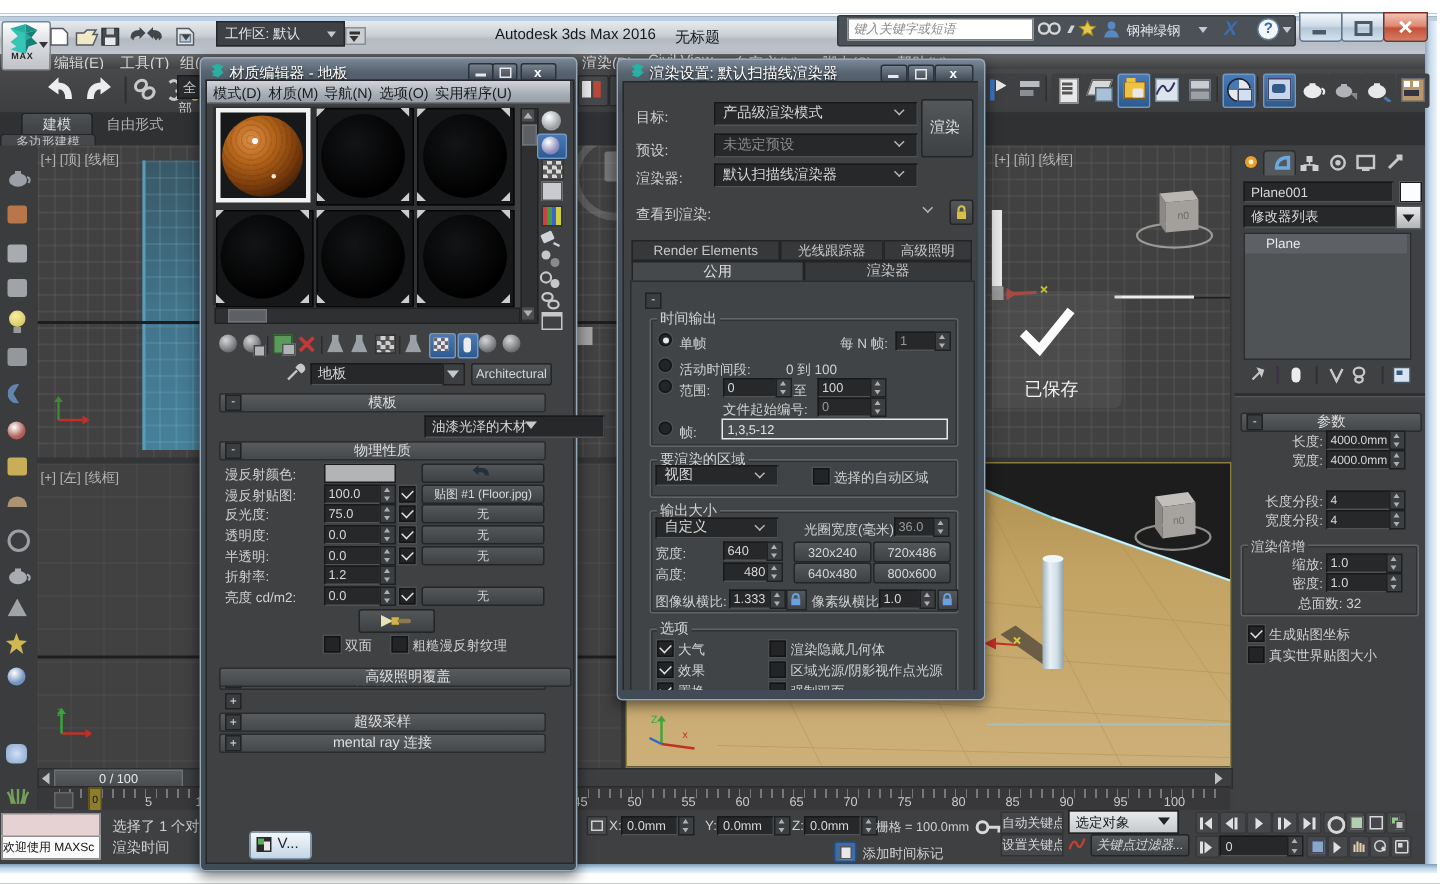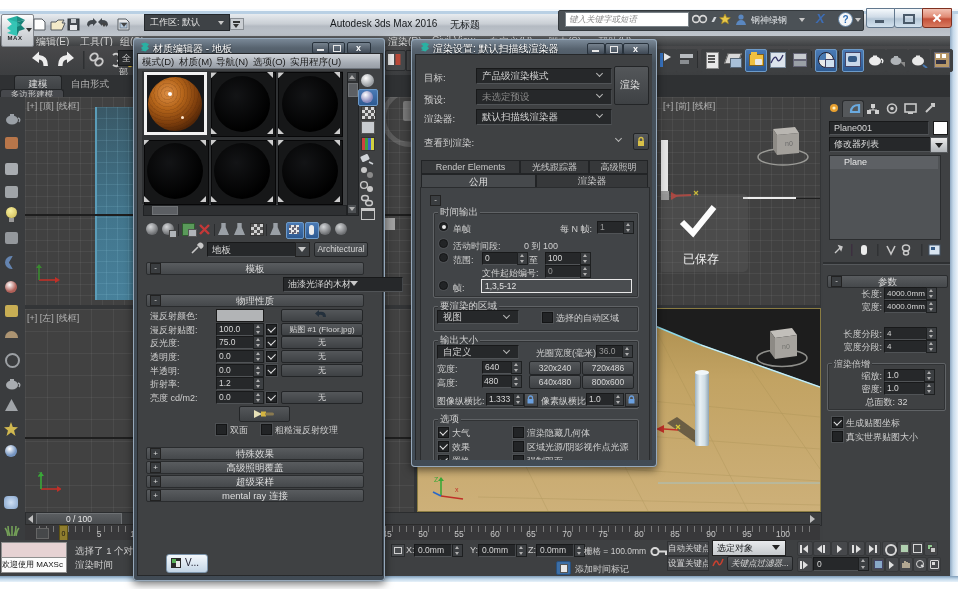--- a/index.html
+++ b/index.html
@@ -637,21 +637,21 @@
       <polygon points="2,2 10,6 2,10" fill="#e8e2b8"></polygon>
       <rect x="9" y="3.5" width="5" height="5" fill="#d4b440"></rect>
       <rect x="13" y="4.5" width="9" height="3" rx="1.5" fill="#8a7a50"></rect>
     </svg>
     <div class="cb" style="left:216px;top:424px;"></div>
     <div class="a" style="left:230px;top:424px;font-size:9px;color:#cfcfcf;white-space:nowrap;">双面</div>
     <div class="cb" style="left:261px;top:424px;"></div>
     <div class="a" style="left:275px;top:424px;font-size:9px;color:#cfcfcf;white-space:nowrap;">粗糙漫反射纹理</div>
     <div class="rh" style="left:146px;top:447px;width:216px;height:11px;line-height:11px;">特殊效果</div>
     <div class="a" style="left:150px;top:448px;width:9px;height:9px;border:1px solid #222;background:#3a3d40;color:#ddd;font-size:8px;line-height:9px;text-align:center;">+</div>
-    <div class="rh" style="left:146px;top:461px;width:216px;height:11px;line-height:11px;">高级照明覆盖</div>
+    <div class="rh" style="left:146px;top:445px;width:216px;height:11px;line-height:11px;padding-left:17px;">高级照明覆盖</div>
     <div class="a" style="left:150px;top:462px;width:9px;height:9px;border:1px solid #222;background:#3a3d40;color:#ddd;font-size:8px;line-height:9px;text-align:center;">+</div>
     <div class="rh" style="left:146px;top:475px;width:216px;height:11px;line-height:11px;">超级采样</div>
     <div class="a" style="left:150px;top:476px;width:9px;height:9px;border:1px solid #222;background:#3a3d40;color:#ddd;font-size:8px;line-height:9px;text-align:center;">+</div>
     <div class="rh" style="left:146px;top:489px;width:216px;height:11px;line-height:11px;">mental ray 连接</div>
     <div class="a" style="left:150px;top:490px;width:9px;height:9px;border:1px solid #222;background:#3a3d40;color:#ddd;font-size:8px;line-height:9px;text-align:center;">+</div>
   </div>
 <div class="a" style="left:0;top:0;width:0;height:0;z-index:40;">
     <div class="a" style="left:411px;top:39px;width:246px;height:428px;border-radius:4px;background:linear-gradient(#7d8c9b,#57636f 10px,#47525c 24px,#414b55);box-shadow:inset 0 0 0 1px #96a8ba,0 3px 9px rgba(0,0,0,0.55);"></div>
     <div class="a" style="left:0;top:0;width:652px;height:460px;overflow:hidden;">
       <svg class="a" style="left:420px;top:42px;" width="10" height="10" viewBox="0 0 22 20">
@@ -729,21 +729,21 @@
       <div class="ch" style="left:504px;top:348px;"></div>
       <div class="a" style="left:536px;top:347px;font-size:9px;color:#cfcfcf;white-space:nowrap;">光圈宽度(毫米):</div>
       <div class="w" style="left:596px;top:345px;width:26px;height:11px;font-size:8.5px;line-height:11px;color:#9a9a9a;"><span style="padding-left:2px;">36.0</span></div>
       <div class="sp" style="left:622px;top:345px;height:11px;"></div>
       <div class="a" style="left:437px;top:363px;font-size:9px;color:#cfcfcf;white-space:nowrap;">宽度:</div>
       <div class="w" style="left:482px;top:361px;width:29px;height:11px;font-size:8.5px;line-height:11px;color:#d8d8d8;"><span style="padding-left:2px;">640</span></div>
       <div class="sp" style="left:511px;top:361px;height:11px;"></div>
       <div class="bt" style="left:529px;top:361px;width:50px;height:12px;font-size:8.5px;line-height:12px;">320x240</div>
       <div class="bt" style="left:582px;top:361px;width:50px;height:12px;font-size:8.5px;line-height:12px;">720x486</div>
       <div class="a" style="left:437px;top:377px;font-size:9px;color:#cfcfcf;white-space:nowrap;">高度:</div>
-      <div class="w" style="left:482px;top:375px;width:29px;height:11px;font-size:8.5px;line-height:11px;color:#d8d8d8;"><span style="padding-left:1px;">480</span></div>
+      <div class="w" style="left:482px;top:375px;width:29px;height:11px;font-size:8.5px;line-height:11px;color:#d8d8d8;"><span style="padding-left:13px;">480</span></div>
       <div class="sp" style="left:511px;top:375px;height:11px;"></div>
       <div class="bt" style="left:529px;top:375px;width:50px;height:12px;font-size:8.5px;line-height:12px;">640x480</div>
       <div class="bt" style="left:582px;top:375px;width:50px;height:12px;font-size:8.5px;line-height:12px;">800x600</div>
       <div class="a" style="left:437px;top:395px;font-size:9px;color:#cfcfcf;white-space:nowrap;">图像纵横比:</div>
       <div class="w" style="left:486px;top:393px;width:27px;height:11px;font-size:8.5px;line-height:11px;color:#d8d8d8;"><span style="padding-left:2px;">1.333</span></div>
       <div class="sp" style="left:513px;top:393px;height:11px;"></div>
       <div class="a" style="left:524px;top:393px;width:12px;height:12px;background:linear-gradient(#55585b,#3f4245);border:1px solid #232527;">
         <svg class="a" style="left:1px;top:1px;" width="9" height="10">
           <path d="M2.5 4 V3 a2 2 0 0 1 4 0 V4" stroke="#6aa0e0" fill="none" stroke-width="1.3"></path>
           <rect x="1.5" y="4" width="6" height="4.5" fill="#6aa0e0"></rect>

